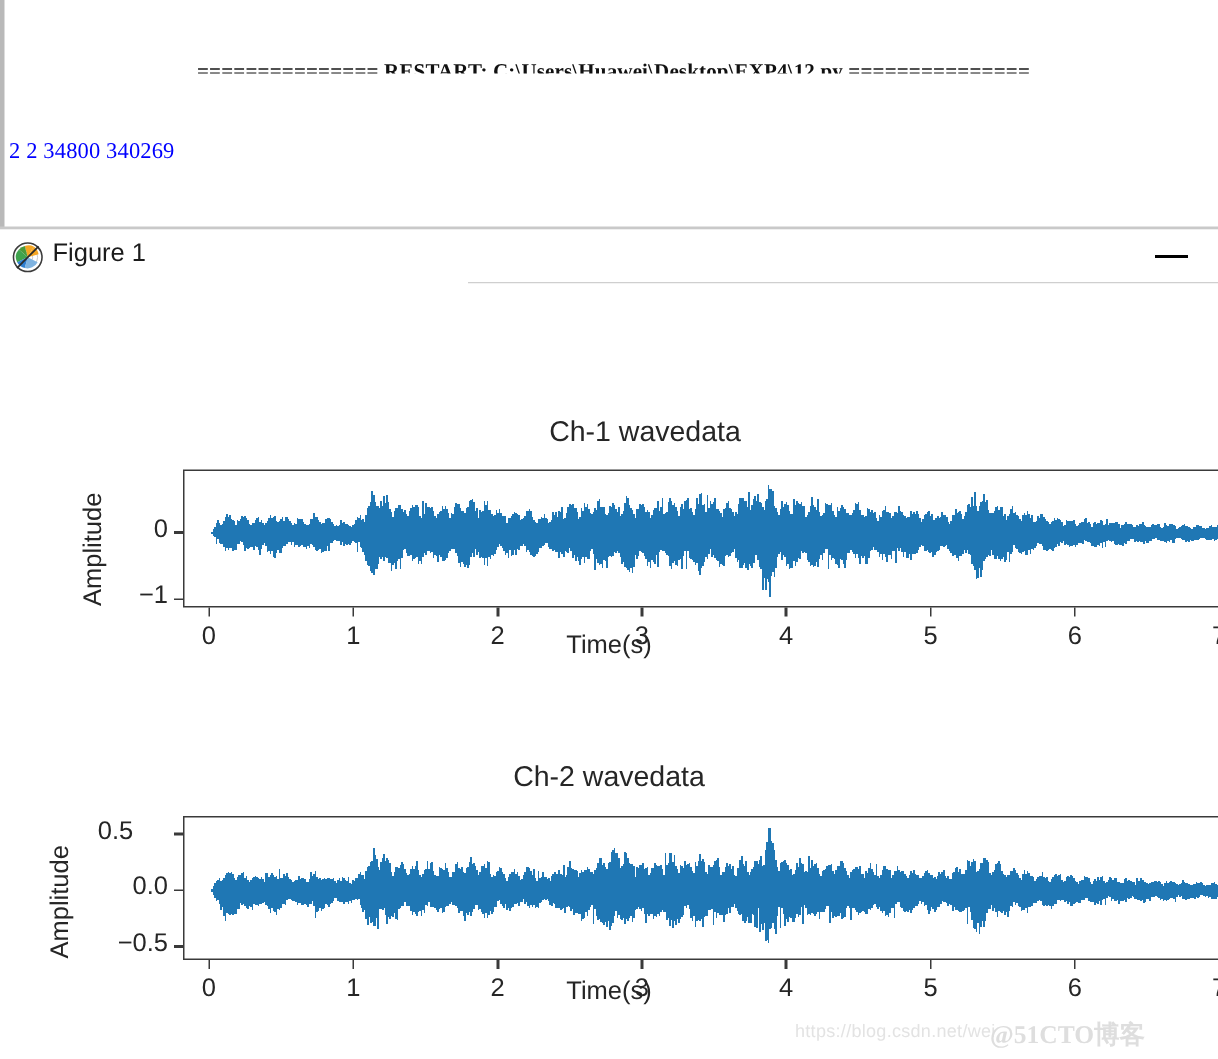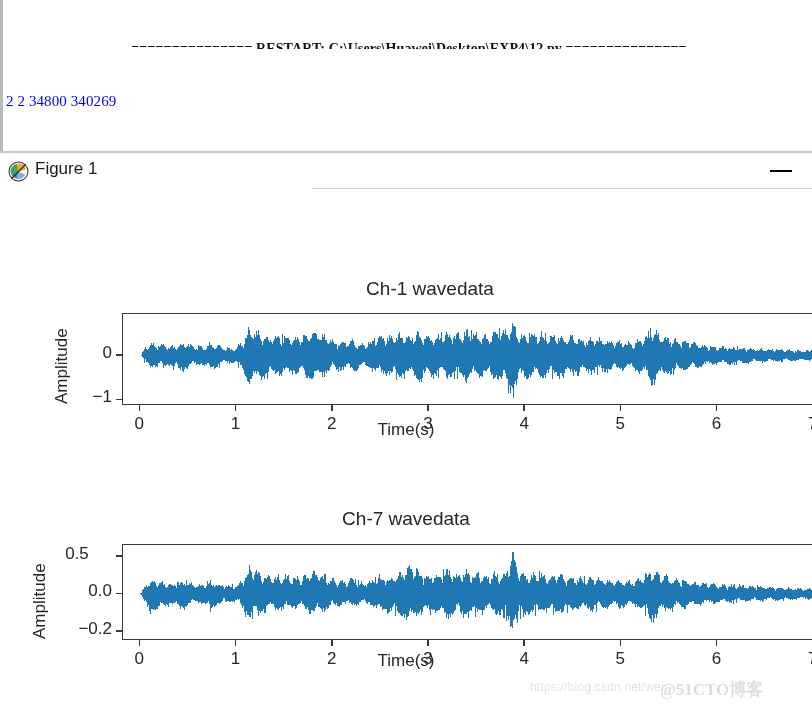--- a/index.html
+++ b/index.html
@@ -194,21 +194,21 @@
             <div class="tick-mark" style="left: 811.934px; top: 216px; width: 1.6px; height: 6px;"></div>
             <div class="tick-label xtick-label" style="font-size: 17px; left: 787.734px; width: 50px; top: 225px;">7</div>
             <div class="tick-mark" style="left: 116px; top: 165.422px; width: 6px; height: 1.6px;"></div>
             <div class="tick-label ytick-label" style="font-size: 17px; left: 42px; width: 70px; top: 153.982px;">0</div>
             <div class="tick-mark" style="left: 116px; top: 209.867px; width: 6px; height: 1.6px;"></div>
             <div class="tick-label ytick-label" style="font-size: 17px; left: 42px; width: 70px; top: 198.427px;">−1</div>
           </div>
       </div>
 
       <div class="plot-block" id="block-ch2">
-        <div class="plot-title" id="title-ch2" style="top: 319px; font-size: 19px;">Ch-7 wavedata</div>
+        <div class="plot-title" id="title-ch2" style="top: 319px; font-size: 19px;">Ch-2 wavedata</div>
         <div class="ylabel" id="ylabel-ch2" style="left: 30px; top: 450px; font-size: 17px;">Amplitude</div>
         <div class="xlabel" id="xlabel-ch2" style="top: 462px; left: 0px; width: 812px; font-size: 17px;">Time(s)</div>
         <div class="axes-box" id="axes-ch2" style="left: 122px; top: 355px; width: 760px; height: 96px;">
           <svg id="svg-ch2" width="100%" height="100%" preserveAspectRatio="none" viewBox="0 0 760 96">
               <path d="M17.50 49.45L17.50 49.57M18.50 48.56L18.50 50.75M19.50 46.45L19.50 52.85M20.50 44.69L20.50 54.84M21.50 43.28L21.50 56.78M22.50 42.80L22.50 56.35M23.50 41.05L23.50 58.62M24.50 42.94L24.50 62.85M25.50 42.28L25.50 60.94M26.50 41.52L26.50 67.15M27.50 39.13L27.50 70.62M28.50 37.70L28.50 65.08M29.50 37.19L29.50 65.53M30.50 37.60L30.50 66.26M31.50 36.91L31.50 65.72M32.50 38.75L32.50 66.14M33.50 41.41L33.50 65.44M34.50 42.87L34.50 65.69M35.50 40.76L35.50 62.03M36.50 38.84L36.50 62.28M37.50 38.82L37.50 58.25M38.50 37.70L38.50 59.35M39.50 37.03L39.50 58.96M40.50 40.89L40.50 60.01M41.50 40.17L41.50 61.32M42.50 42.54L42.50 61.98M43.50 44.09L43.50 60.16M44.50 42.81L44.50 61.07M45.50 41.10L45.50 63.08M46.50 40.29L46.50 59.12M47.50 39.51L47.50 59.73M48.50 40.75L48.50 59.38M49.50 40.94L49.50 60.54M50.50 41.74L50.50 59.02M51.50 40.80L51.50 58.84M52.50 42.02L52.50 58.19M53.50 44.07L53.50 57.41M54.50 37.60L54.50 59.82M55.50 37.52L55.50 60.06M56.50 40.46L56.50 62.38M57.50 38.99L57.50 64.94M58.50 37.94L58.50 61.88M59.50 39.09L59.50 63.76M60.50 40.47L60.50 64.59M61.50 39.75L61.50 66.58M62.50 41.90L62.50 62.46M63.50 35.25L63.50 63.10M64.50 41.15L64.50 61.49M65.50 41.13L65.50 59.03M66.50 38.35L66.50 59.19M67.50 40.02L67.50 59.59M68.50 37.46L68.50 56.07M69.50 40.80L69.50 55.38M70.50 41.54L70.50 55.77M71.50 42.86L71.50 56.09M72.50 43.65L72.50 56.86M73.50 42.91L73.50 56.91M74.50 42.80L74.50 57.51M75.50 42.29L75.50 59.60M76.50 39.74L76.50 57.98M77.50 41.71L77.50 58.20M78.50 41.33L78.50 59.82M79.50 41.11L79.50 59.54M80.50 42.17L80.50 59.07M81.50 43.74L81.50 59.52M82.50 43.58L82.50 60.74M83.50 41.77L83.50 59.05M84.50 36.81L84.50 58.99M85.50 39.88L85.50 57.09M86.50 38.30L86.50 60.11M87.50 36.18L87.50 68.28M88.50 40.35L88.50 64.34M89.50 41.73L89.50 63.35M90.50 41.05L90.50 61.43M91.50 42.72L91.50 63.52M92.50 42.01L92.50 62.21M93.50 41.29L93.50 61.70M94.50 41.55L94.50 59.21M95.50 41.32L95.50 59.34M96.50 40.97L96.50 60.76M97.50 41.65L97.50 59.03M98.50 42.05L98.50 57.91M99.50 40.91L99.50 56.89M100.50 43.06L100.50 54.47M101.50 44.58L101.50 54.58M102.50 42.48L102.50 57.11M103.50 41.47L103.50 57.71M104.50 43.08L104.50 57.60M105.50 40.63L105.50 57.30M106.50 41.45L106.50 58.66M107.50 42.76L107.50 57.84M108.50 42.94L108.50 57.55M109.50 40.19L109.50 58.61M110.50 44.68L110.50 57.12M111.50 45.04L111.50 58.05M112.50 42.66L112.50 55.99M113.50 43.02L113.50 56.04M114.50 41.39L114.50 55.29M115.50 40.95L115.50 56.41M116.50 38.50L116.50 55.25M117.50 36.86L117.50 59.72M118.50 39.26L118.50 61.42M119.50 39.08L119.50 64.54M120.50 41.95L120.50 62.74M121.50 36.43L121.50 68.77M122.50 33.57L122.50 73.34M123.50 32.76L123.50 67.86M124.50 30.63L124.50 71.96M125.50 29.36L125.50 71.03M126.50 20.45L126.50 73.83M127.50 25.48L127.50 73.72M128.50 28.01L128.50 68.11M129.50 33.92L129.50 76.04M130.50 35.43L130.50 62.17M131.50 30.36L131.50 62.22M132.50 27.42L132.50 62.75M133.50 25.04L133.50 61.94M134.50 29.74L134.50 66.67M135.50 27.44L135.50 72.43M136.50 29.04L136.50 67.43M137.50 31.17L137.50 68.95M138.50 37.09L138.50 67.07M139.50 39.73L139.50 67.63M140.50 37.35L140.50 65.10M141.50 34.02L141.50 69.17M142.50 33.85L142.50 69.73M143.50 34.37L143.50 62.04M144.50 32.26L144.50 61.50M145.50 30.13L145.50 60.11M146.50 31.69L146.50 60.10M147.50 34.85L147.50 57.86M148.50 37.54L148.50 60.05M149.50 39.23L149.50 60.52M150.50 38.47L150.50 60.46M151.50 34.85L151.50 63.44M152.50 32.90L152.50 66.15M153.50 35.40L153.50 64.04M154.50 32.99L154.50 65.44M155.50 29.73L155.50 66.74M156.50 35.55L156.50 64.40M157.50 38.90L157.50 63.63M158.50 40.23L158.50 67.28M159.50 38.78L159.50 63.08M160.50 35.82L160.50 64.96M161.50 35.18L161.50 59.85M162.50 29.83L162.50 60.56M163.50 34.98L163.50 57.39M164.50 31.22L164.50 60.93M165.50 30.16L165.50 60.89M166.50 36.54L166.50 61.27M167.50 39.23L167.50 61.60M168.50 39.56L168.50 63.06M169.50 39.54L169.50 64.29M170.50 33.78L170.50 61.99M171.50 34.11L171.50 61.79M172.50 34.76L172.50 65.26M173.50 35.54L173.50 64.36M174.50 31.25L174.50 60.82M175.50 34.23L175.50 60.38M176.50 36.91L176.50 60.05M177.50 40.51L177.50 59.16M178.50 40.52L178.50 57.33M179.50 37.21L179.50 59.82M180.50 37.12L180.50 59.87M181.50 31.35L181.50 60.25M182.50 30.62L182.50 61.91M183.50 34.48L183.50 65.00M184.50 35.35L184.50 63.76M185.50 33.71L185.50 63.57M186.50 37.23L186.50 66.75M187.50 37.98L187.50 70.34M188.50 34.67L188.50 64.99M189.50 33.98L189.50 66.61M190.50 30.06L190.50 64.10M191.50 26.86L191.50 67.31M192.50 31.99L192.50 64.07M193.50 30.74L193.50 61.97M194.50 32.69L194.50 59.63M195.50 35.67L195.50 59.38M196.50 39.35L196.50 62.82M197.50 36.94L197.50 62.25M198.50 33.36L198.50 64.63M199.50 32.89L199.50 65.73M200.50 31.71L200.50 68.22M201.50 34.22L201.50 64.74M202.50 29.62L202.50 68.63M203.50 30.09L203.50 66.46M204.50 38.39L204.50 63.65M205.50 40.52L205.50 65.45M206.50 39.29L206.50 64.20M207.50 39.86L207.50 61.13M208.50 37.04L208.50 61.16M209.50 36.53L209.50 56.91M210.50 33.65L210.50 55.91M211.50 34.11L211.50 59.13M212.50 36.87L212.50 60.25M213.50 38.46L213.50 61.32M214.50 41.13L214.50 58.93M215.50 42.93L215.50 62.80M216.50 40.66L216.50 61.83M217.50 38.32L217.50 63.43M218.50 37.07L218.50 61.57M219.50 37.11L219.50 60.78M220.50 35.37L220.50 58.66M221.50 38.44L221.50 58.63M222.50 37.34L222.50 58.14M223.50 39.56L223.50 60.08M224.50 42.43L224.50 57.33M225.50 41.87L225.50 57.45M226.50 39.16L226.50 55.66M227.50 37.09L227.50 59.15M228.50 33.82L228.50 57.84M229.50 33.92L229.50 60.53M230.50 34.43L230.50 61.57M231.50 36.09L231.50 59.32M232.50 38.93L232.50 61.04M233.50 35.17L233.50 59.83M234.50 41.21L234.50 61.90M235.50 42.90L235.50 60.76M236.50 36.10L236.50 61.63M237.50 41.13L237.50 58.12M238.50 40.28L238.50 57.84M239.50 37.26L239.50 56.39M240.50 40.18L240.50 55.73M241.50 40.50L241.50 56.09M242.50 41.54L242.50 55.49M243.50 41.28L243.50 57.19M244.50 43.11L244.50 59.65M245.50 39.98L245.50 60.03M246.50 38.34L246.50 58.19M247.50 37.17L247.50 58.60M248.50 38.54L248.50 61.48M249.50 38.54L249.50 61.68M250.50 35.99L250.50 61.65M251.50 38.15L251.50 63.12M252.50 39.19L252.50 62.09M253.50 32.28L253.50 61.69M254.50 40.24L254.50 64.76M255.50 39.18L255.50 61.21M256.50 33.79L256.50 60.32M257.50 29.48L257.50 60.63M258.50 34.45L258.50 63.63M259.50 35.24L259.50 62.03M260.50 35.91L260.50 66.60M261.50 35.85L261.50 64.90M262.50 36.29L262.50 64.86M263.50 40.47L263.50 65.40M264.50 38.09L264.50 65.81M265.50 35.69L265.50 70.51M266.50 36.85L266.50 69.40M267.50 35.85L267.50 68.64M268.50 35.99L268.50 64.20M269.50 33.89L269.50 67.03M270.50 34.96L270.50 63.02M271.50 36.79L271.50 60.92M272.50 37.13L272.50 59.34M273.50 38.23L273.50 72.58M274.50 35.53L274.50 61.98M275.50 34.57L275.50 67.07M276.50 31.20L276.50 69.46M277.50 27.36L277.50 69.04M278.50 27.71L278.50 71.31M279.50 32.55L279.50 72.11M280.50 31.12L280.50 72.87M281.50 33.67L281.50 70.94M282.50 35.27L282.50 74.35M283.50 30.80L283.50 70.43M284.50 30.33L284.50 76.32M285.50 23.19L285.50 73.55M286.50 22.20L286.50 72.07M287.50 20.79L287.50 67.24M288.50 24.38L288.50 63.97M289.50 24.01L289.50 68.15M290.50 27.85L290.50 66.14M291.50 34.43L291.50 69.01M292.50 32.82L292.50 69.82M293.50 31.67L293.50 68.23M294.50 23.48L294.50 72.78M295.50 24.19L295.50 68.96M296.50 27.37L296.50 70.15M297.50 31.17L297.50 68.61M298.50 31.35L298.50 66.84M299.50 31.77L299.50 71.18M300.50 33.23L300.50 68.16M301.50 40.38L301.50 63.01M302.50 33.95L302.50 62.29M303.50 34.46L303.50 61.25M304.50 32.09L304.50 62.16M305.50 32.30L305.50 63.83M306.50 31.25L306.50 61.39M307.50 34.77L307.50 65.97M308.50 34.72L308.50 71.60M309.50 33.56L309.50 65.40M310.50 39.25L310.50 66.74M311.50 37.95L311.50 65.37M312.50 34.07L312.50 65.92M313.50 34.14L313.50 69.16M314.50 31.07L314.50 67.12M315.50 32.27L315.50 67.71M316.50 33.03L316.50 65.91M317.50 33.06L317.50 66.78M318.50 32.61L318.50 64.22M319.50 34.81L319.50 62.75M320.50 39.25L320.50 64.04M321.50 24.14L321.50 64.37M322.50 32.16L322.50 69.48M323.50 30.93L323.50 68.74M324.50 24.19L324.50 74.21M325.50 24.51L325.50 70.03M326.50 30.26L326.50 75.42M327.50 25.85L327.50 70.46M328.50 33.01L328.50 73.29M329.50 35.22L329.50 69.06M330.50 37.69L330.50 71.89M331.50 32.09L331.50 69.34M332.50 33.09L332.50 67.77M333.50 34.20L333.50 66.14M334.50 29.89L334.50 60.18M335.50 32.67L335.50 61.78M336.50 31.64L336.50 59.62M337.50 30.77L337.50 62.61M338.50 33.97L338.50 68.17M339.50 36.52L339.50 70.54M340.50 37.68L340.50 67.35M341.50 30.55L341.50 74.78M342.50 32.93L342.50 70.16M343.50 29.56L343.50 70.05M344.50 24.99L344.50 70.34M345.50 29.58L345.50 68.91M346.50 28.16L346.50 74.35M347.50 30.31L347.50 67.50M348.50 37.29L348.50 66.78M349.50 38.65L349.50 66.93M350.50 32.49L350.50 62.86M351.50 33.50L351.50 62.84M352.50 33.95L352.50 62.09M353.50 32.35L353.50 73.04M354.50 29.65L354.50 64.06M355.50 28.91L355.50 68.37M356.50 27.58L356.50 65.25M357.50 33.97L357.50 66.38M358.50 38.96L358.50 66.55M359.50 37.03L359.50 66.31M360.50 36.78L360.50 71.24M361.50 33.82L361.50 66.33M362.50 31.16L362.50 66.02M363.50 32.73L363.50 61.95M364.50 31.76L364.50 64.78M365.50 35.06L365.50 61.06M366.50 32.94L366.50 60.74M367.50 38.93L367.50 58.89M368.50 39.93L368.50 61.36M369.50 34.58L369.50 63.91M370.50 34.32L370.50 65.54M371.50 29.24L371.50 66.41M372.50 26.41L372.50 65.87M373.50 31.64L373.50 70.46M374.50 32.90L374.50 71.88M375.50 29.55L375.50 70.23M376.50 37.33L376.50 67.45M377.50 39.35L377.50 71.99M378.50 36.95L378.50 71.53M379.50 35.08L379.50 65.51M380.50 33.57L380.50 66.37M381.50 29.76L381.50 74.89M382.50 29.79L382.50 74.97M383.50 31.73L383.50 61.47M384.50 28.63L384.50 77.99M385.50 26.24L385.50 72.33M386.50 32.85L386.50 76.48M387.50 32.09L387.50 72.03M388.50 21.93L388.50 84.05M389.50 16.82L389.50 83.10M390.50 7.23L390.50 85.15M391.50 7.37L391.50 76.13M392.50 15.81L392.50 75.27M393.50 17.34L393.50 71.91M394.50 22.34L394.50 75.58M395.50 29.10L395.50 79.39M396.50 33.38L396.50 67.11M397.50 36.49L397.50 61.17M398.50 31.28L398.50 75.20M399.50 30.05L399.50 61.86M400.50 29.83L400.50 65.80M401.50 28.86L401.50 73.79M402.50 31.19L402.50 69.40M403.50 32.01L403.50 71.21M404.50 35.93L404.50 67.48M405.50 35.15L405.50 68.61M406.50 39.08L406.50 71.45M407.50 38.40L407.50 70.93M408.50 35.83L408.50 68.73M409.50 30.85L409.50 65.88M410.50 34.03L410.50 67.96M411.50 27.43L411.50 66.72M412.50 31.08L412.50 60.83M413.50 31.70L413.50 72.79M414.50 36.96L414.50 59.89M415.50 36.31L415.50 61.53M416.50 36.89L416.50 66.64M417.50 26.54L417.50 65.47M418.50 34.18L418.50 66.69M419.50 28.68L419.50 65.34M420.50 33.12L420.50 65.77M421.50 31.83L421.50 66.85M422.50 30.85L422.50 65.96M423.50 34.41L423.50 64.45M424.50 38.43L424.50 69.35M425.50 39.99L425.50 64.67M426.50 36.44L426.50 64.37M427.50 35.66L427.50 64.22M428.50 34.84L428.50 62.04M429.50 32.79L429.50 60.47M430.50 32.11L430.50 60.19M431.50 32.54L431.50 71.74M432.50 31.65L432.50 64.27M433.50 36.09L433.50 68.75M434.50 38.66L434.50 66.94M435.50 35.57L435.50 67.80M436.50 32.87L436.50 66.90M437.50 32.89L437.50 67.19M438.50 29.34L438.50 65.15M439.50 29.84L439.50 69.23M440.50 31.03L440.50 68.49M441.50 34.57L441.50 67.74M442.50 36.58L442.50 61.93M443.50 38.86L443.50 60.13M444.50 41.50L444.50 61.78M445.50 37.27L445.50 69.74M446.50 35.86L446.50 61.73M447.50 34.96L447.50 61.32M448.50 33.71L448.50 62.83M449.50 34.02L449.50 64.38M450.50 35.02L450.50 66.13M451.50 33.25L451.50 65.34M452.50 38.48L452.50 64.53M453.50 38.36L453.50 63.65M454.50 41.05L454.50 64.35M455.50 36.24L455.50 65.55M456.50 37.74L456.50 65.87M457.50 34.17L457.50 62.29M458.50 31.29L458.50 63.28M459.50 35.03L459.50 61.36M460.50 37.21L460.50 59.55M461.50 38.83L461.50 59.10M462.50 31.91L462.50 61.01M463.50 40.04L463.50 62.33M464.50 41.17L464.50 60.62M465.50 38.95L465.50 63.83M466.50 35.64L466.50 65.36M467.50 32.81L467.50 63.62M468.50 32.89L468.50 66.94M469.50 35.00L469.50 66.50M470.50 36.07L470.50 67.96M471.50 35.69L471.50 64.92M472.50 41.35L472.50 61.61M473.50 39.39L473.50 61.58M474.50 36.69L474.50 68.22M475.50 36.20L475.50 59.10M476.50 33.08L476.50 57.38M477.50 35.94L477.50 57.76M478.50 36.77L478.50 60.71M479.50 36.49L479.50 61.85M480.50 36.58L480.50 63.41M481.50 38.63L481.50 64.56M482.50 40.17L482.50 63.59M483.50 41.03L483.50 64.02M484.50 38.96L484.50 63.05M485.50 36.14L485.50 64.89M486.50 37.75L486.50 62.87M487.50 35.98L487.50 61.63M488.50 38.16L488.50 60.09M489.50 38.99L489.50 60.20M490.50 39.27L490.50 58.98M491.50 40.91L491.50 56.83M492.50 41.52L492.50 58.65M493.50 39.72L493.50 57.57M494.50 37.51L494.50 60.30M495.50 36.41L495.50 59.34M496.50 35.77L496.50 63.29M497.50 37.58L497.50 65.69M498.50 39.00L498.50 63.97M499.50 39.19L499.50 61.12M500.50 41.06L500.50 62.31M501.50 40.80L501.50 64.32M502.50 41.78L502.50 63.05M503.50 39.60L503.50 60.65M504.50 37.36L504.50 60.82M505.50 38.62L505.50 58.82M506.50 36.97L506.50 57.04M507.50 35.84L507.50 57.60M508.50 40.04L508.50 57.28M509.50 41.27L509.50 57.99M510.50 40.12L510.50 60.30M511.50 42.14L511.50 59.09M512.50 42.15L512.50 59.90M513.50 38.03L513.50 63.38M514.50 37.23L514.50 60.63M515.50 34.32L515.50 63.07M516.50 33.88L516.50 62.72M517.50 37.17L517.50 63.76M518.50 35.30L518.50 64.13M519.50 38.17L519.50 64.29M520.50 38.76L520.50 63.68M521.50 38.43L521.50 62.76M522.50 35.67L522.50 61.77M523.50 28.88L523.50 72.50M524.50 29.45L524.50 60.75M525.50 32.96L525.50 64.49M526.50 30.35L526.50 70.07M527.50 28.36L527.50 74.94M528.50 29.78L528.50 75.79M529.50 36.97L529.50 78.15M530.50 36.21L530.50 71.75M531.50 34.92L531.50 79.55M532.50 30.91L532.50 74.56M533.50 30.85L533.50 70.70M534.50 27.81L534.50 74.89M535.50 27.27L535.50 70.75M536.50 29.26L536.50 64.78M537.50 30.59L537.50 62.31M538.50 37.49L538.50 62.46M539.50 39.15L539.50 59.79M540.50 36.96L540.50 63.52M541.50 35.43L541.50 61.48M542.50 31.54L542.50 64.25M543.50 31.30L543.50 67.88M544.50 29.85L544.50 63.35M545.50 31.47L545.50 64.50M546.50 36.56L546.50 65.11M547.50 38.30L547.50 63.85M548.50 38.97L548.50 66.28M549.50 40.20L549.50 64.59M550.50 39.21L550.50 68.05M551.50 39.00L551.50 63.36M552.50 36.46L552.50 60.31M553.50 36.13L553.50 60.94M554.50 34.06L554.50 57.39M555.50 35.93L555.50 59.41M556.50 38.05L556.50 58.09M557.50 38.99L557.50 60.28M558.50 41.49L558.50 60.79M559.50 42.48L559.50 63.50M560.50 38.14L560.50 62.86M561.50 36.02L561.50 62.87M562.50 38.76L562.50 61.82M563.50 36.39L563.50 65.01M564.50 37.81L564.50 61.04M565.50 39.99L565.50 61.02M566.50 39.87L566.50 59.98M567.50 40.78L567.50 58.40M568.50 43.48L568.50 58.02M569.50 41.98L569.50 58.16M570.50 40.79L570.50 56.82M571.50 40.07L571.50 56.13M572.50 39.49L572.50 57.13M573.50 37.32L573.50 59.78M574.50 40.70L574.50 60.02M575.50 40.88L575.50 59.57M576.50 40.73L576.50 59.93M577.50 43.36L577.50 59.77M578.50 43.62L578.50 60.50M579.50 41.80L579.50 62.34M580.50 40.83L580.50 60.45M581.50 39.15L581.50 58.63M582.50 38.74L582.50 58.91M583.50 39.78L583.50 56.38M584.50 39.33L584.50 56.49M585.50 38.30L585.50 56.81M586.50 42.52L586.50 55.88M587.50 44.23L587.50 56.16M588.50 43.09L588.50 57.84M589.50 40.73L589.50 56.58M590.50 39.65L590.50 58.61M591.50 40.26L591.50 57.34M592.50 38.84L592.50 60.49M593.50 39.92L593.50 60.35M594.50 41.11L594.50 58.73M595.50 43.19L595.50 58.48M596.50 44.00L596.50 57.74M597.50 44.94L597.50 58.42M598.50 43.02L598.50 58.15M599.50 42.79L599.50 55.86M600.50 42.62L600.50 56.45M601.50 39.66L601.50 55.86M602.50 40.68L602.50 54.93M603.50 40.30L603.50 54.77M604.50 41.39L604.50 56.99M605.50 43.58L605.50 57.28M606.50 45.55L606.50 57.87M607.50 43.24L607.50 57.41M608.50 41.80L608.50 59.41M609.50 43.05L609.50 58.26M610.50 40.27L610.50 58.94M611.50 42.39L611.50 56.67M612.50 40.75L612.50 59.82M613.50 39.99L613.50 55.89M614.50 43.56L614.50 55.61M615.50 44.77L615.50 59.66M616.50 44.22L616.50 54.86M617.50 42.87L617.50 53.76M618.50 40.25L618.50 54.04M619.50 41.46L619.50 56.58M620.50 42.45L620.50 55.76M621.50 40.88L621.50 56.68M622.50 41.36L622.50 56.56M623.50 43.71L623.50 56.44M624.50 44.12L624.50 58.65M625.50 44.42L625.50 56.86M626.50 44.65L626.50 56.78M627.50 44.41L627.50 57.10M628.50 41.69L628.50 56.51M629.50 41.41L629.50 57.20M630.50 43.11L630.50 54.99M631.50 42.36L631.50 55.19M632.50 43.00L632.50 54.82M633.50 44.17L633.50 53.55M634.50 44.14L634.50 54.34M635.50 45.98L635.50 55.67M636.50 41.18L636.50 55.81M637.50 43.36L637.50 55.94M638.50 43.19L638.50 55.87M639.50 41.44L639.50 56.72M640.50 42.60L640.50 55.87M641.50 43.72L641.50 58.24M642.50 44.19L642.50 57.47M643.50 44.32L643.50 55.62M644.50 45.41L644.50 55.32M645.50 44.68L645.50 56.56M646.50 43.88L646.50 54.36M647.50 44.16L647.50 54.24M648.50 42.96L648.50 53.82M649.50 43.33L649.50 53.15M650.50 44.17L650.50 54.06M651.50 43.05L651.50 55.10M652.50 44.07L652.50 56.38M653.50 45.08L653.50 55.24M654.50 46.48L654.50 56.95M655.50 44.93L655.50 56.30M656.50 43.44L656.50 57.07M657.50 44.33L657.50 56.09M658.50 44.16L658.50 55.82M659.50 43.42L659.50 54.76M660.50 44.02L660.50 54.86M661.50 43.83L661.50 55.42M662.50 44.82L662.50 57.22M663.50 45.52L663.50 53.82M664.50 46.10L664.50 53.00M665.50 45.17L665.50 53.96M666.50 44.76L666.50 53.77M667.50 42.79L667.50 55.20M668.50 44.24L668.50 55.59M669.50 44.80L669.50 56.10M670.50 44.72L670.50 55.35M671.50 45.50L671.50 55.80M672.50 46.17L672.50 55.02M673.50 45.87L673.50 54.88M674.50 45.18L674.50 54.69M675.50 45.51L675.50 55.76M676.50 43.91L676.50 53.89M677.50 44.31L677.50 54.58M678.50 44.45L678.50 54.24M679.50 44.05L679.50 52.95M680.50 44.64L680.50 53.05M681.50 46.07L681.50 53.24M682.50 46.52L682.50 54.21M683.50 45.99L683.50 53.43M684.50 45.73L684.50 54.89M685.50 45.80L685.50 54.23M686.50 44.53L686.50 55.16M687.50 44.93L687.50 55.79M688.50 44.06L688.50 55.20M689.50 45.32L689.50 55.32M690.50 45.84L690.50 53.89M691.50 45.90L691.50 54.03M692.50 46.90L692.50 53.96M693.50 46.03L693.50 53.37M694.50 45.15L694.50 52.86M695.50 46.06L695.50 52.61M696.50 45.18L696.50 52.89M697.50 45.56L697.50 52.97M698.50 45.58L698.50 53.68M699.50 45.96L699.50 54.15M700.50 46.07L700.50 53.62M701.50 46.44L701.50 54.39M702.50 46.94L702.50 54.69M703.50 46.00L703.50 55.09M704.50 45.45L704.50 53.68M705.50 44.87L705.50 54.03M706.50 44.79L706.50 53.57M707.50 45.17L707.50 53.38M708.50 44.25L708.50 54.83M709.50 45.27L709.50 54.77M710.50 46.28L710.50 54.75M711.50 47.04L711.50 51.59M712.50 46.79L712.50 52.58M713.50 45.79L713.50 52.97M714.50 44.91L714.50 53.29M715.50 45.22L715.50 53.74M716.50 44.59L716.50 53.73M717.50 46.00L717.50 53.53M718.50 45.27L718.50 53.38M719.50 46.71L719.50 53.37M720.50 46.57L720.50 53.95M721.50 46.65L721.50 54.32M722.50 47.01L722.50 52.90M723.50 46.51L723.50 53.41M724.50 45.23L724.50 52.65M725.50 45.02L725.50 52.53M726.50 45.48L726.50 52.49M727.50 45.83L727.50 51.82M728.50 46.17L728.50 52.54M729.50 46.74L729.50 52.34M730.50 47.54L730.50 53.07M731.50 47.14L731.50 53.24M732.50 46.65L732.50 52.82M733.50 46.30L733.50 53.13M734.50 46.37L734.50 53.45M735.50 46.05L735.50 53.81M736.50 46.08L736.50 53.25M737.50 45.82L737.50 54.07M738.50 47.06L738.50 53.33M739.50 47.49L739.50 52.55M740.50 46.98L740.50 52.20M741.50 46.81L741.50 52.11M742.50 46.14L742.50 51.89M743.50 45.74L743.50 51.50M744.50 45.96L744.50 52.42M745.50 46.41L745.50 54.00M746.50 46.43L746.50 53.30M747.50 46.94L747.50 53.20M748.50 46.81L748.50 53.76M749.50 47.46L749.50 53.31M750.50 47.30L750.50 53.06M751.50 46.83L751.50 53.50M752.50 46.28L752.50 52.69M753.50 46.62L753.50 52.98M754.50 46.58L754.50 53.12M755.50 45.88L755.50 52.20M756.50 46.25L756.50 52.33M757.50 47.22L757.50 51.36M758.50 47.77L758.50 51.06M759.50 47.28L759.50 53.31" stroke="#1f77b4" stroke-width="1.05" fill="none" shape-rendering="crispEdges"></path>
             </svg>
         </div>
         <div id="ticks-ch2">
             <div class="tick-mark" style="left: 138.516px; top: 451px; width: 1.6px; height: 6px;"></div>
             <div class="tick-label xtick-label" style="font-size: 17px; left: 114.316px; width: 50px; top: 460px;">0</div>
@@ -224,21 +224,21 @@
             <div class="tick-label xtick-label" style="font-size: 17px; left: 595.329px; width: 50px; top: 460px;">5</div>
             <div class="tick-mark" style="left: 715.732px; top: 451px; width: 1.6px; height: 6px;"></div>
             <div class="tick-label xtick-label" style="font-size: 17px; left: 691.532px; width: 50px; top: 460px;">6</div>
             <div class="tick-mark" style="left: 811.934px; top: 451px; width: 1.6px; height: 6px;"></div>
             <div class="tick-label xtick-label" style="font-size: 17px; left: 787.734px; width: 50px; top: 460px;">7</div>
             <div class="tick-mark" style="left: 116px; top: 366.2px; width: 6px; height: 1.6px;"></div>
             <div class="tick-label ytick-label" style="font-size: 17px; left: 42px; width: 70px; top: 354.76px; text-align: center;">0.5</div>
             <div class="tick-mark" style="left: 116px; top: 403.7px; width: 6px; height: 1.6px;"></div>
             <div class="tick-label ytick-label" style="font-size: 17px; left: 42px; width: 70px; top: 392.26px;">0.0</div>
             <div class="tick-mark" style="left: 116px; top: 441.2px; width: 6px; height: 1.6px;"></div>
-            <div class="tick-label ytick-label" style="font-size: 17px; left: 42px; width: 70px; top: 429.76px;">−0.2</div>
+            <div class="tick-label ytick-label" style="font-size: 17px; left: 42px; width: 70px; top: 429.76px;">−0.5</div>
           </div>
       </div>
     </div>
   </div>
 
   <div id="watermark">
     <div id="wm-url">https://blog.csdn.net/wei</div>
     <div id="wm-cto">@51CTO博客</div>
   </div>
 

